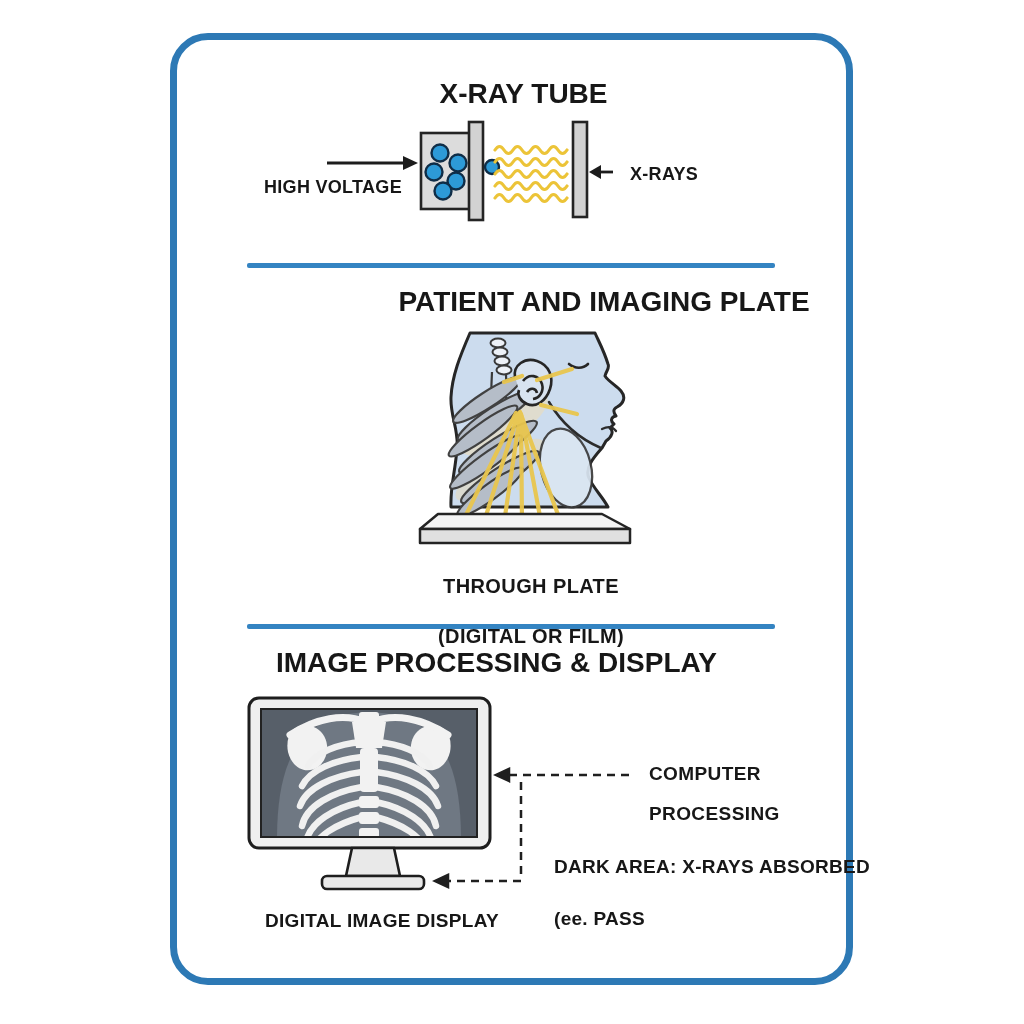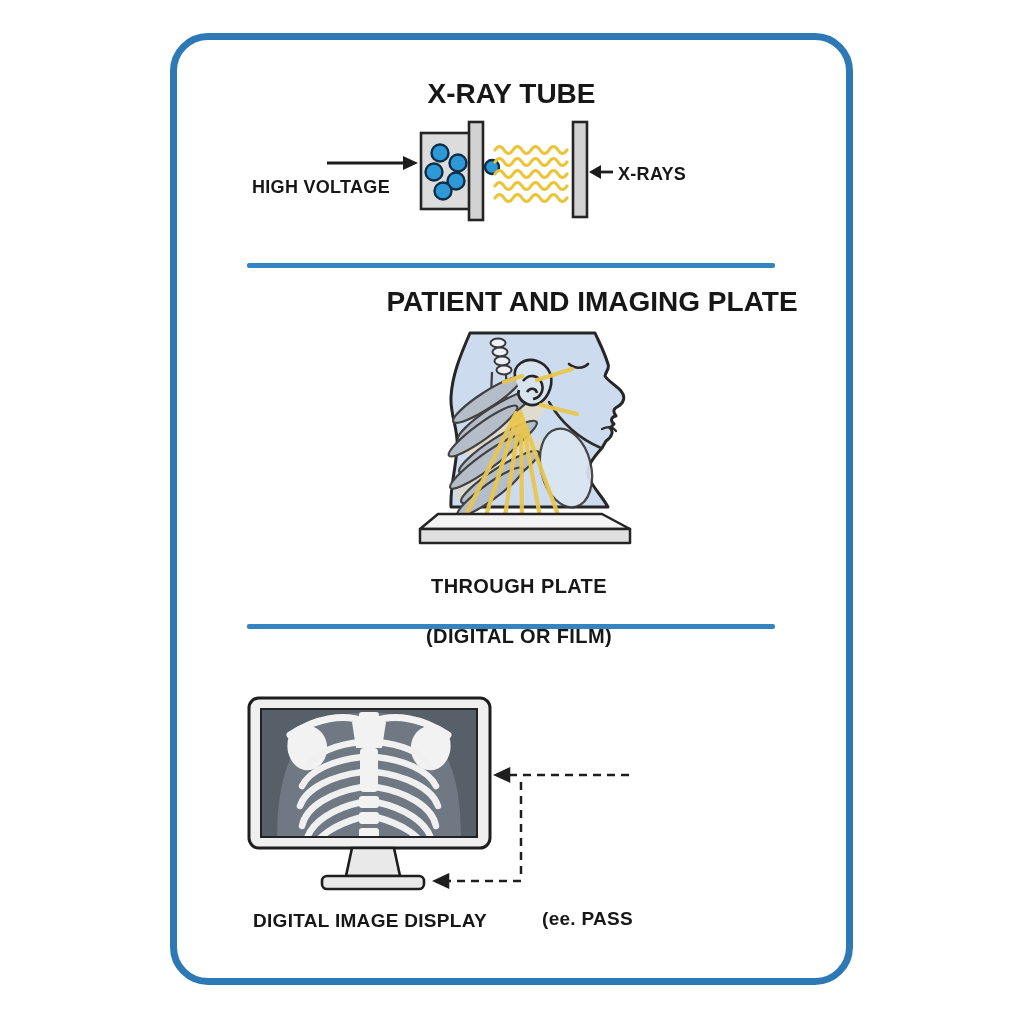--- a/index.html
+++ b/index.html
@@ -1,21 +1,21 @@
 <!DOCTYPE html>
 <html><head>
 <meta charset="utf-8">
 <style>
   html,body{margin:0;padding:0;background:#ffffff;}
   .page{position:relative;width:1024px;height:1024px;background:#ffffff;overflow:hidden;
         font-family:"Liberation Sans",sans-serif;}
   .card{position:absolute;left:170px;top:33px;width:683px;height:952px;box-sizing:border-box;
         border:7px solid #2d79b5;border-radius:38px;background:transparent;}
   .art{position:absolute;left:0;top:0;width:1024px;height:1024px;}
-  .label{position:absolute;font-weight:700;color:#171717;white-space:pre-line;}
+  .label{position:absolute;font-weight:700;color:#171717;white-space:pre-line;padding-left:12px;}
   .title{font-size:28px;letter-spacing:0px;}
   .center{text-align:center;}
   .divider{position:absolute;height:5px;background:#3484c2;border-radius:2px;}
   .small{font-size:18px;letter-spacing:.3px;}
   .mid{font-size:19px;letter-spacing:.3px;line-height:26px;}
   .tight{font-size:19px;letter-spacing:.4px;line-height:20px;}
   .det{font-size:20px;letter-spacing:.4px;line-height:25px;}
 </style>
 </head>
 <body>
@@ -198,23 +198,28 @@
 
   <div class="label title center" style="left:184px;top:286px;width:816px;">PATIENT AND IMAGING PLATE</div>
 
   <div class="label det center" style="left:369px;top:549px;width:300px;">
     <span>THROUGH PLATE</span><br>
     <span>(DIGITAL OR FILM)</span>
   </div>
 
   <div class="divider" style="left:247px;top:624px;width:528px;"></div>
 
-
+  <div class="label title" style="left:264px;top:647px;">IMAGE PROCESSING &amp; DISPLAY</div>
+
+  <div class="label tight" style="left:637px;top:744px;">
+    <span>COMPUTER</span><br>
+    <span>PROCESSING</span>
+  </div>
 
   <div class="label mid" style="left:542px;top:828px;">
-    <br>
+    <span>DARK AREA: X-RAYS ABSORBED</span><br>
     <span>(ee. PASS</span>
   </div>
 
 
   <div class="label mid center" style="left:240px;top:908px;width:260px;">DIGITAL IMAGE DISPLAY</div>
 
 </div>
 
 </body></html>

